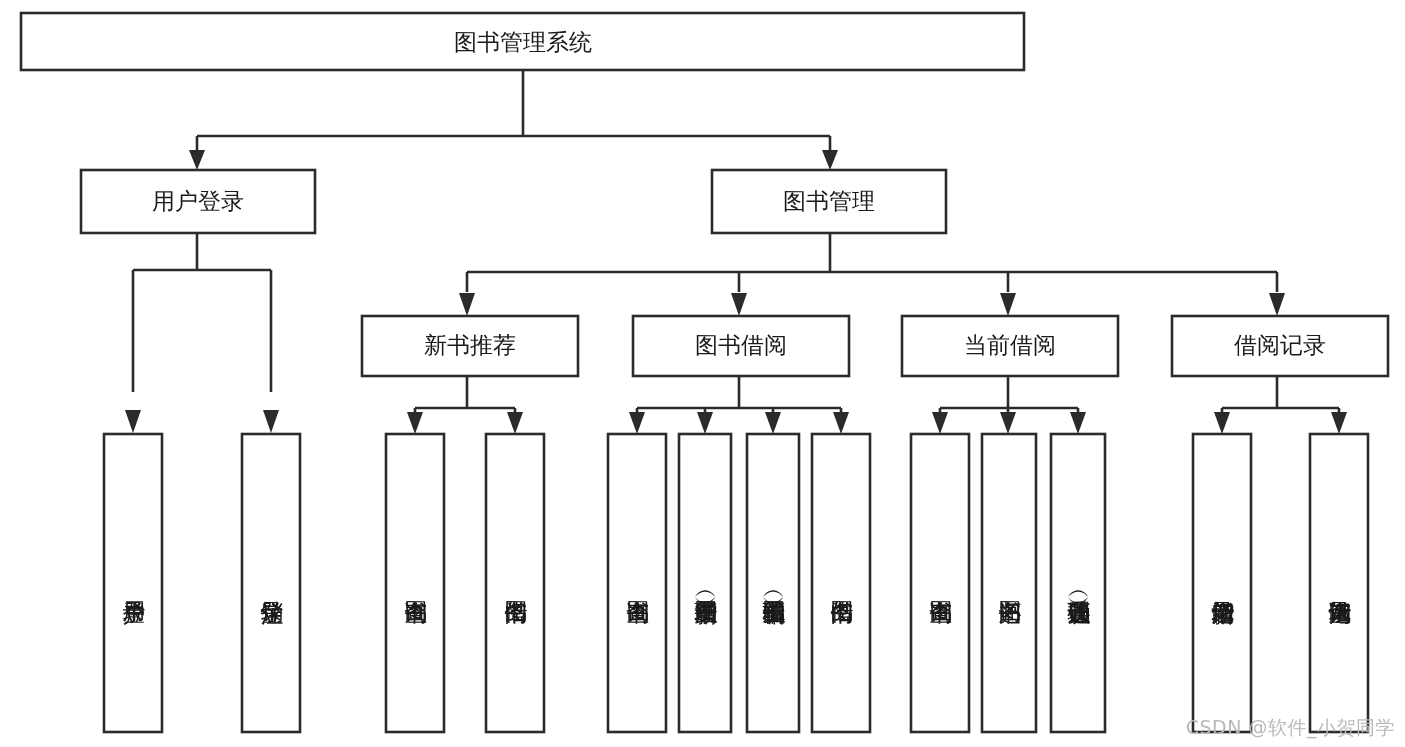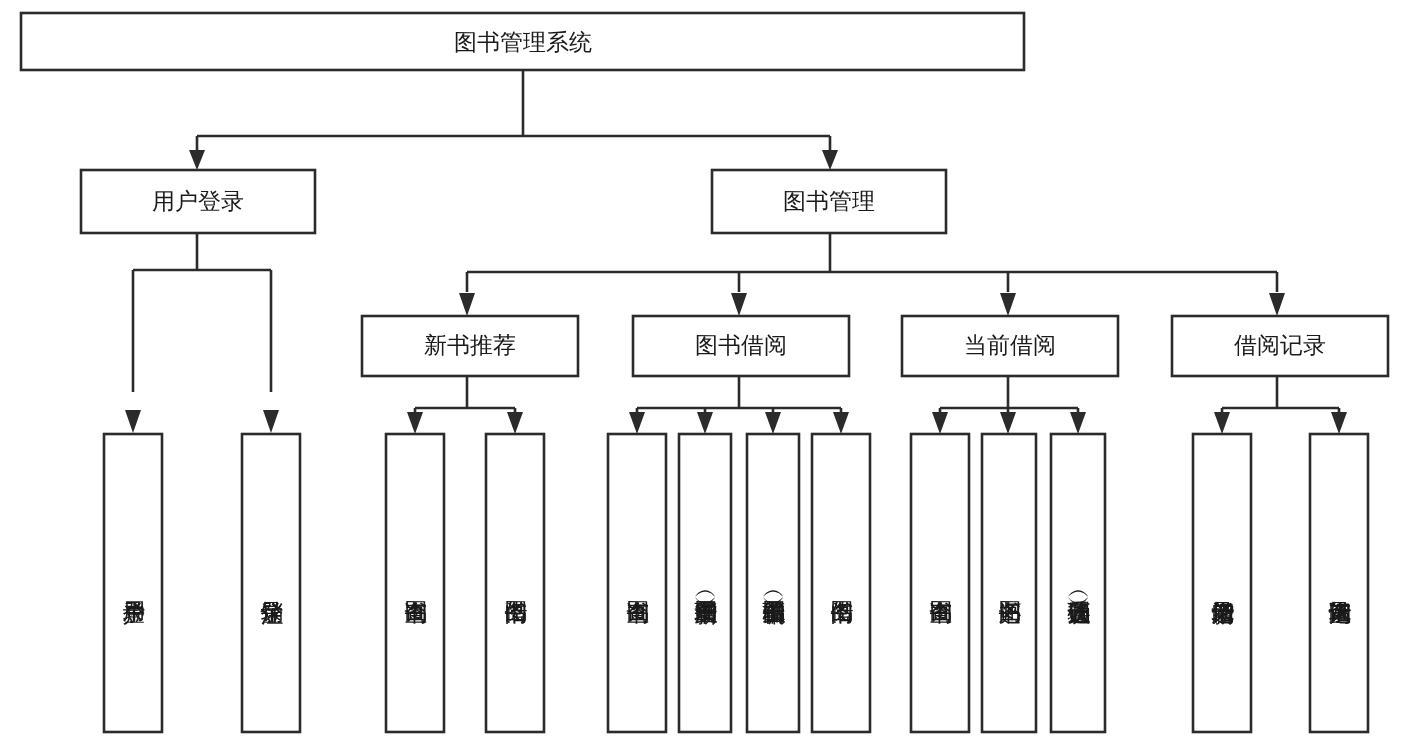--- a/index.html
+++ b/index.html
@@ -249,14 +249,15 @@
       <text class="node-label-vertical" x="1222" y="583">新增借阅记录</text>
     </g>
 
     <g>
       <rect class="node-box" x="1310" y="434" width="58" height="298"></rect>
       <text class="node-label-vertical" x="1339" y="583">查询借阅记录</text>
     </g>
 
   </svg>
 
+  <div class="watermark">CSDN @软件_小贺同学</div>
 
 </div>
 
 </body></html>

